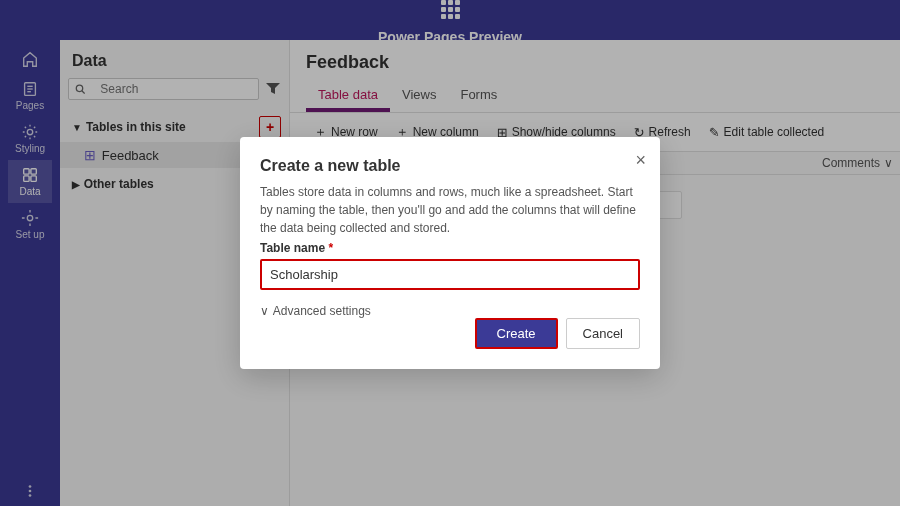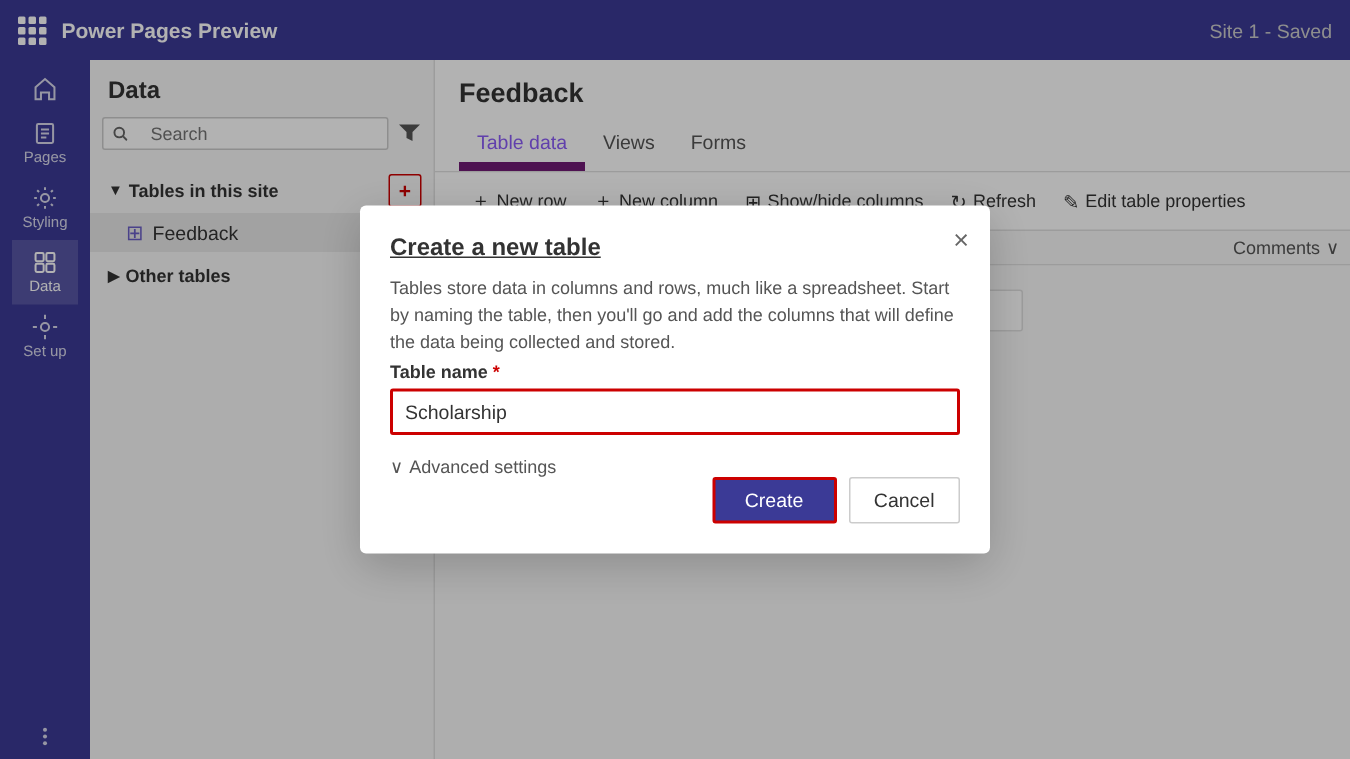--- a/index.html
+++ b/index.html
@@ -8,20 +8,21 @@
     
     .top-bar {
       background: #3b3a96;
       color: white;
       height: 40px;
       display: flex;
       align-items: center;
       padding: 0 12px;
       gap: 10px;
       flex-shrink: 0;
+      flex-direction: column;
     }
     .top-bar-grid-icon { display: grid; grid-template-columns: repeat(3,5px); grid-template-rows: repeat(3,5px); gap:2px; }
     .top-bar-grid-icon span { background: white; border-radius: 1px; width:5px; height:5px; display:block; }
     .top-bar-title { font-size: 14px; font-weight: 600; }
 
     .site-saved {
       margin-left: auto;
       font-size: 13px;
       color: #ccc;
     }
@@ -177,22 +178,22 @@
       gap: 0;
     }
     .content-tab {
       padding: 6px 12px;
       font-size: 13px;
       color: #555;
       cursor: pointer;
       border-bottom: 2px solid transparent;
     }
     .content-tab.active {
-      color: #8b5cf6;
-      border-bottom: 6px solid #701a75;
+      color: #be185d;
+      border-bottom: 4px solid #701a75;
     }
 
     .toolbar {
       display: flex;
       align-items: center;
       padding: 6px 16px;
       gap: 2px;
       border-bottom: 1px solid #e0e0e0;
       background: white;
     }
@@ -270,21 +271,20 @@
       width: 420px;
       box-shadow: 0 8px 30px rgba(0,0,0,0.2);
       padding: 20px;
       position: relative;
     }
     .dialog-title {
       font-size: 16px;
       font-weight: 600;
       color: #333;
       margin-bottom: 8px;
-      text-decoration: underline;
     }
     .dialog-close {
       position: absolute;
       top: 14px; right: 14px;
       font-size: 18px;
       color: #666;
       cursor: pointer;
       background: none;
       border: none;
       line-height: 1;
@@ -476,21 +476,21 @@
       <button class="toolbar-btn">
         <span class="icon">⊞</span>
         <span>Show/hide columns</span>
       </button>
       <button class="toolbar-btn">
         <span class="icon">↻</span>
         <span>Refresh</span>
       </button>
       <button class="toolbar-btn">
         <span class="icon">✎</span>
-        <span>Edit table properties</span>
+        <span>Edit table collected</span>
       </button>
     </div>
 
     <div class="table-header-row">
       <div class="col-header">
         <span>Modified On</span>
         <span>∨</span>
       </div>
       <div class="col-header" style="margin-left:180px;">
         <span>Rating</span>

